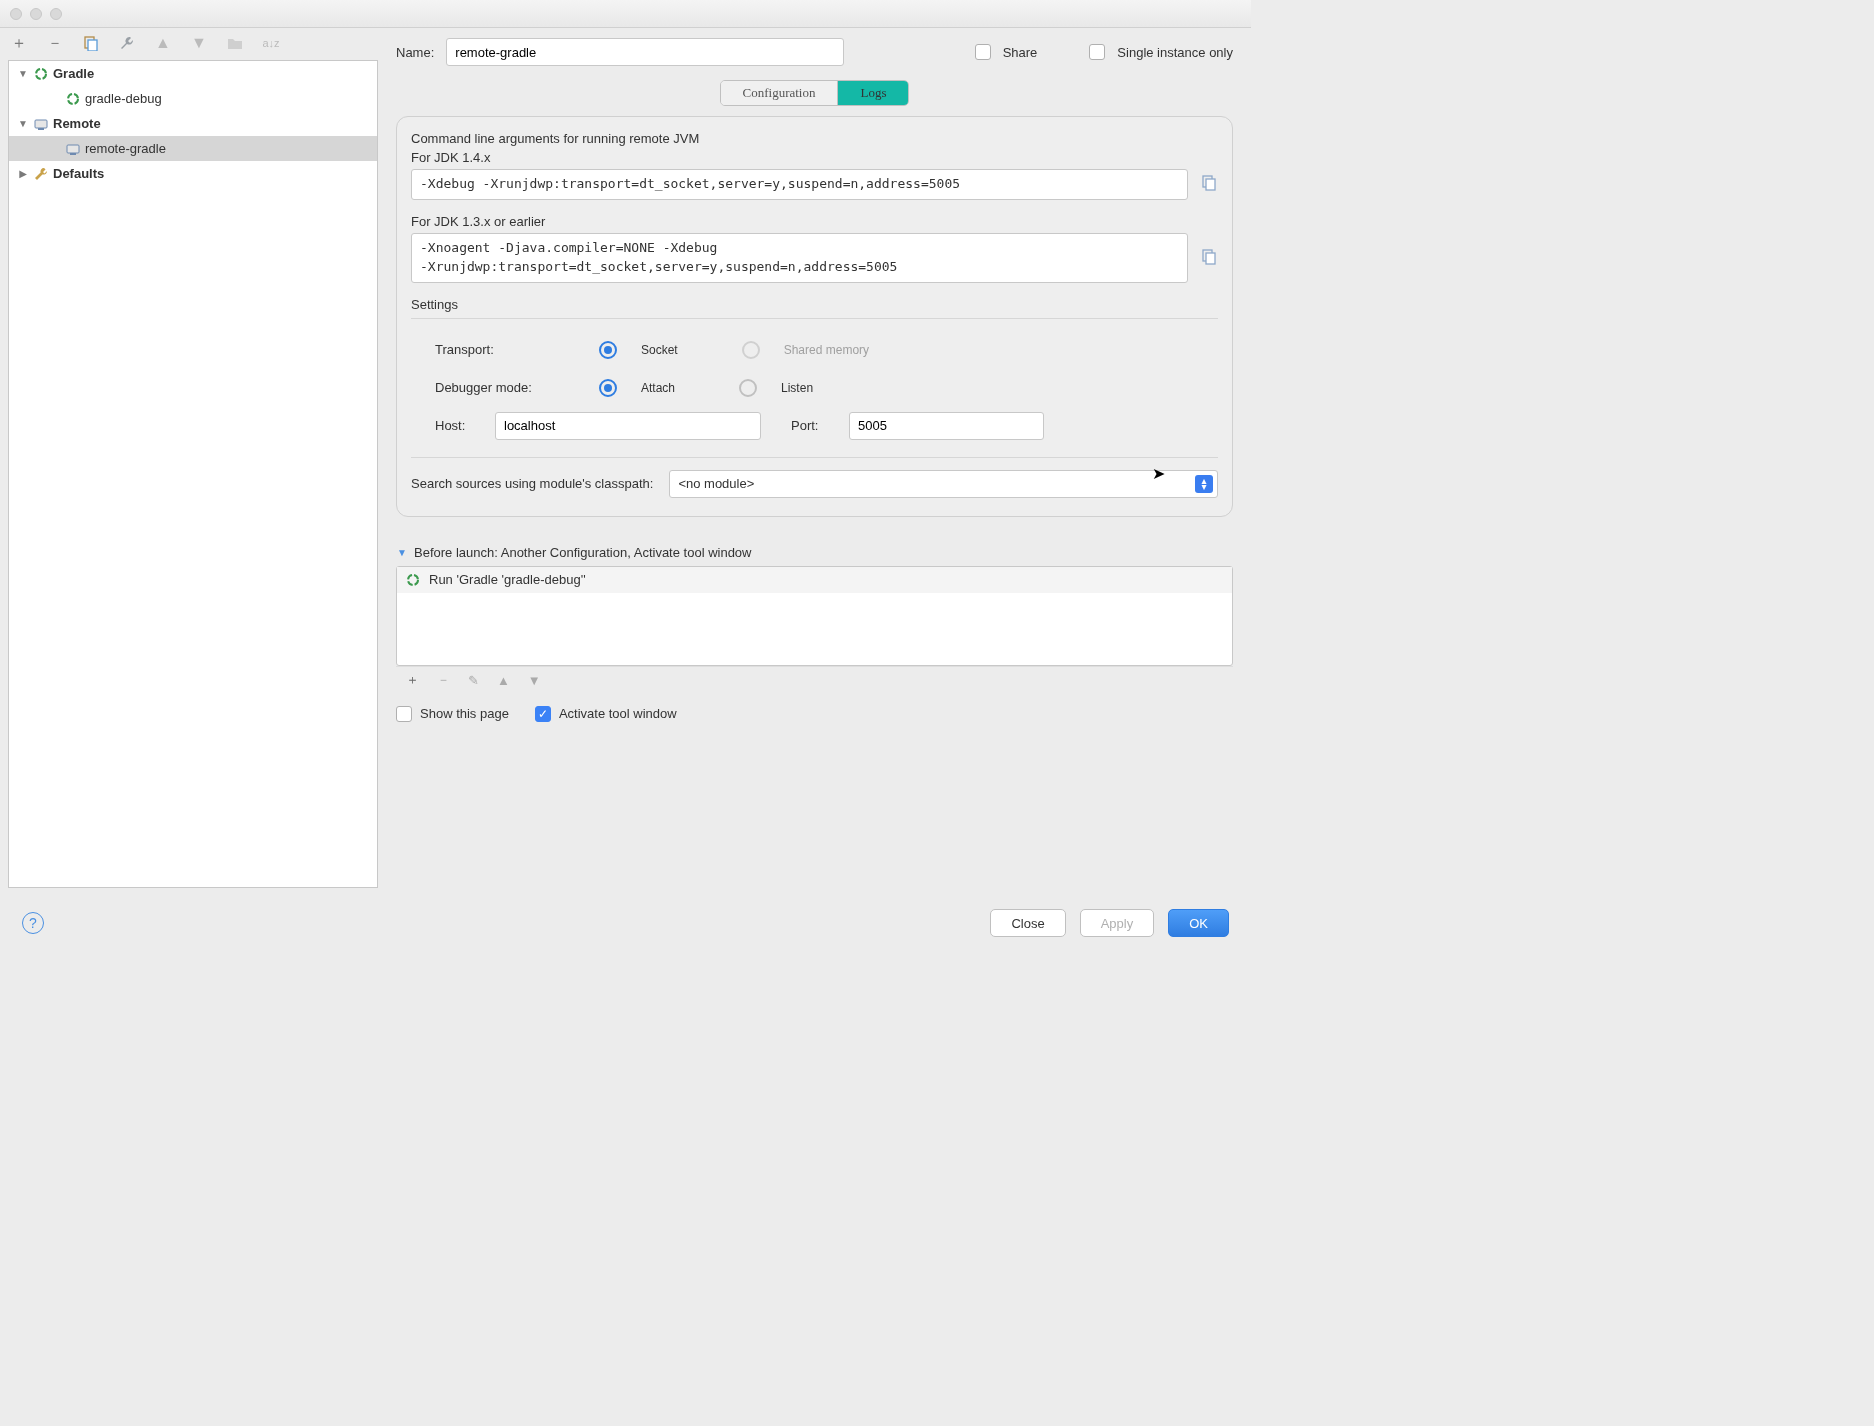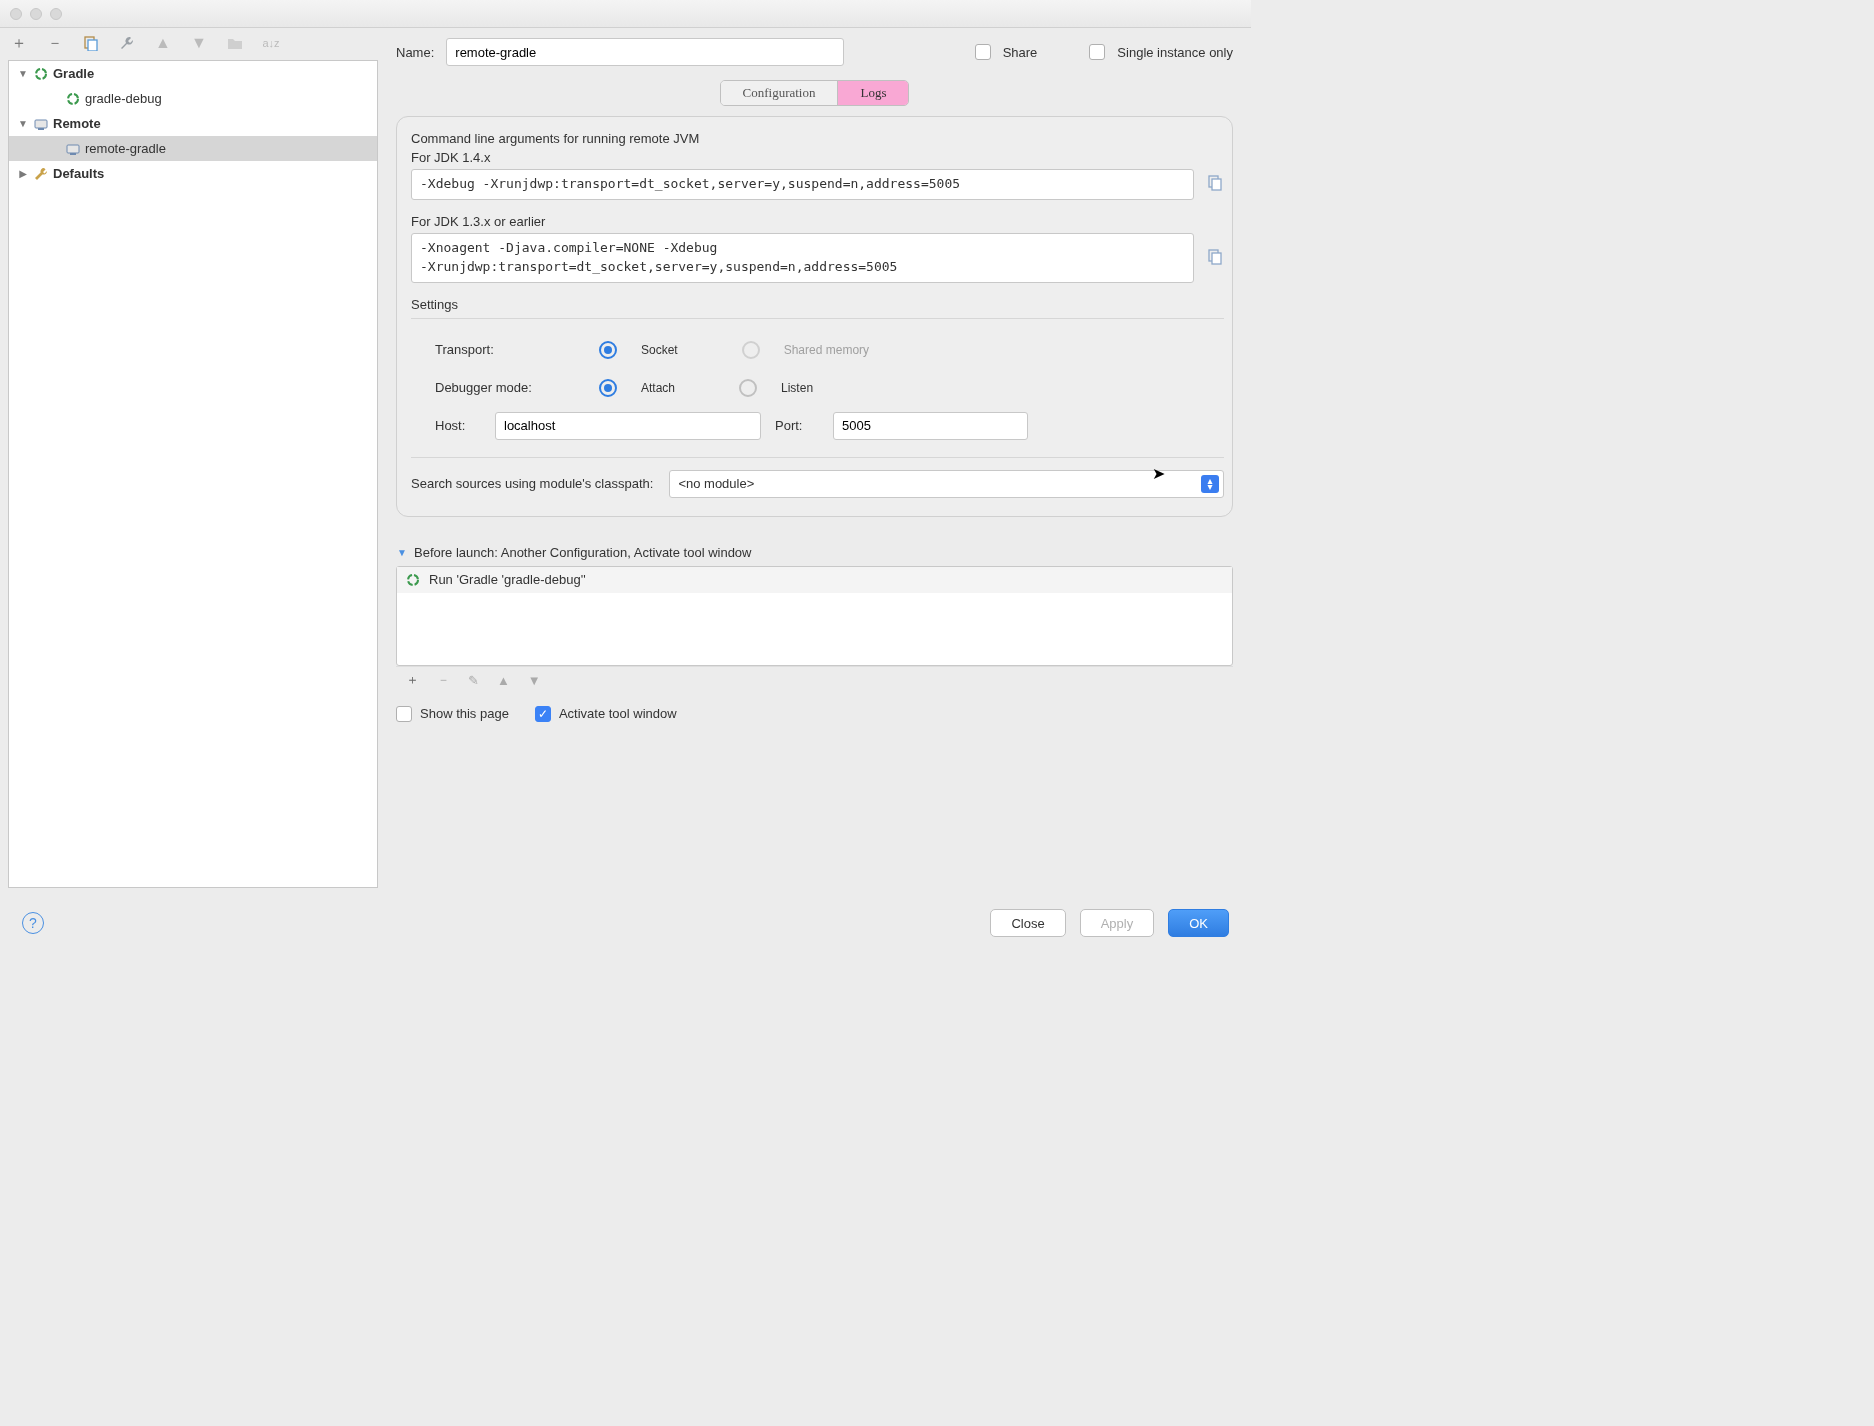--- a/index.html
+++ b/index.html
@@ -68,29 +68,29 @@
   border-radius: 3px;
 }
 .name-input { width: 398px; }
 .chk { width: 16px; height: 16px; border: 1px solid #b0b0b0; border-radius: 3px; background:#fff; display:inline-flex; align-items:center; justify-content:center; }
 .chk.checked { background: #3b82f6; border-color:#3b82f6; color:#fff; font-size:12px;}
 .chk.checked::after { content:"✓"; }
 
 .tabbar { display:flex; justify-content:center; margin-top:4px;font-family:Liberation Serif, serif;}
 .tabs { display: flex; border:1px solid #c0c0c0; border-radius:5px; overflow:hidden;}
 .tab { padding: 4px 22px; font-size:13px; display:flex; align-items:center; background:#fbfbfb;}
-.tab.active { background:#f9a8d4; }
+.tab.active { background:#14b8a6; }
 .tab:not(.active){ background:#f0f0f0; color:#555;}
 .tab + .tab { border-left:1px solid #c0c0c0;}
 
 .config-box {
   border: 1px solid #d0d0d0;
   border-radius: 12px;
   background: #eeeeee;
-  padding: 14px 8px 18px 14px;
+  padding: 14px 14px 18px 14px;
 }
 .sec-lbl { font-size:13px; margin-bottom:4px; }
 .readonly-row { display:flex; align-items:center; gap:12px; margin-bottom:14px;}
 .readonly-field {
   flex:1;
   background:#fff;
   border:1px solid #c8c8c8;
   border-radius:3px;
   padding: 5px 8px;
   font-family: Menlo, Consolas, monospace;
@@ -286,21 +286,21 @@
         <div class="srow">
           <span class="slabel">Debugger mode:</span>
           <span class="radio on"></span>
           <span class="radio-lbl">Attach</span>
           <span class="radio"></span>
           <span class="radio-lbl">Listen</span>
         </div>
         <div class="srow" style="gap:14px;">
           <span style="width:46px">Host:</span>
           <input type="text" class="tfield host-input" value="localhost" style="">
-          <span style="width:44px; margin-left:0;">Port:</span>
+          <span style="width:44px; margin-left:16px;">Port:</span>
           <input type="text" class="tfield port-input" value="5005" style="">
         </div>
       </div>
       <div class="sep" style="margin-top:12px"></div>
 
       <div class="row" style="gap:16px;">
         <span>Search sources using module's classpath:</span>
         <div class="select">
           <span>&lt;no module&gt;</span>
           <span class="caret">▴<br>▾</span>

